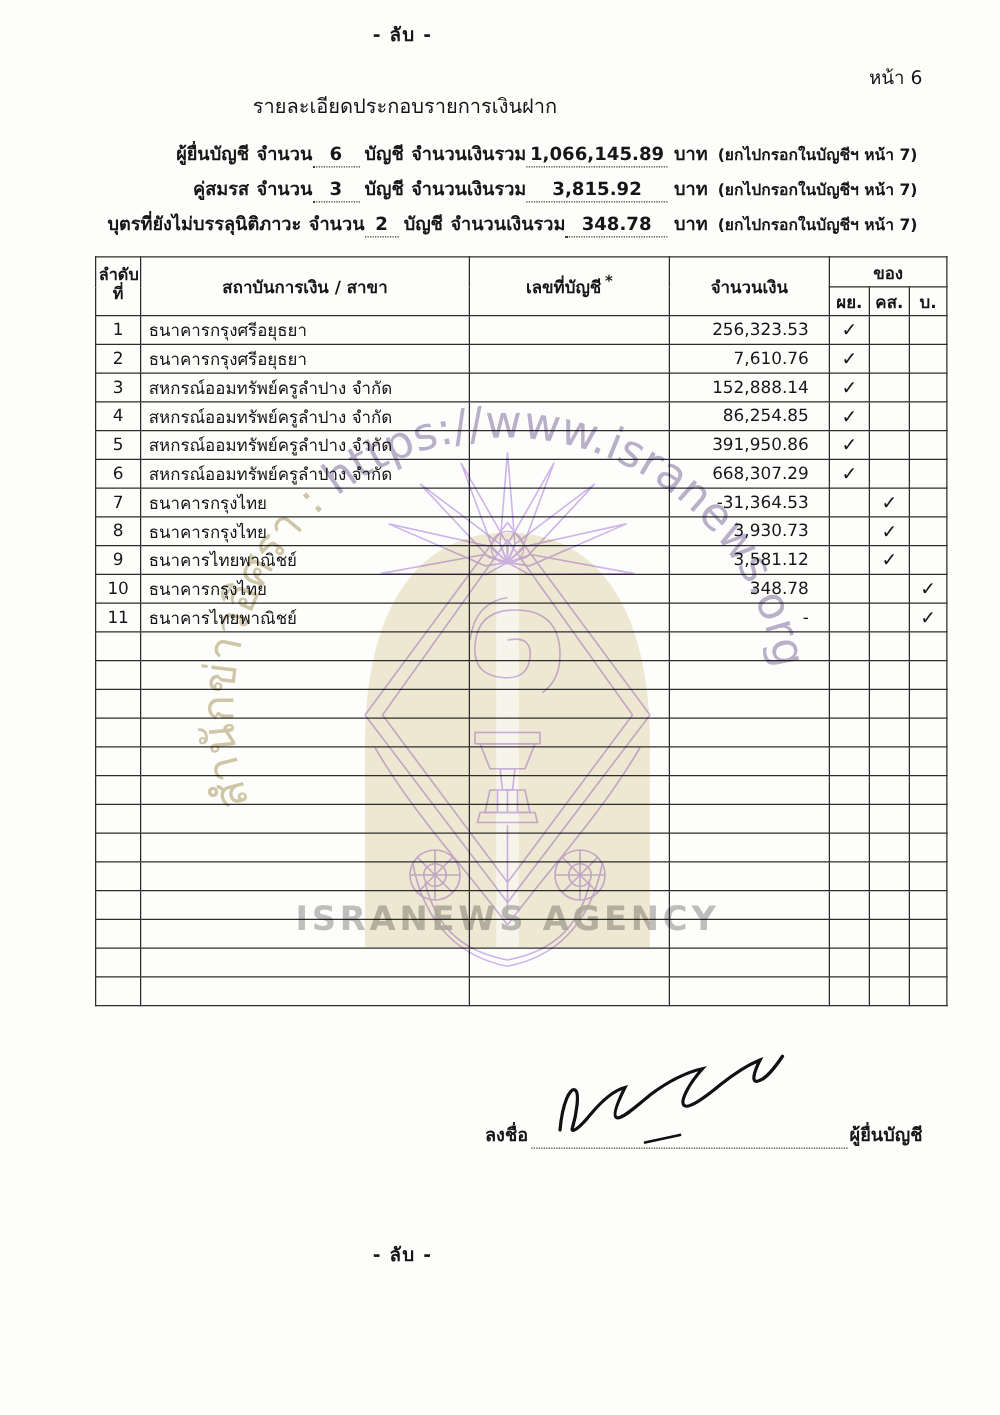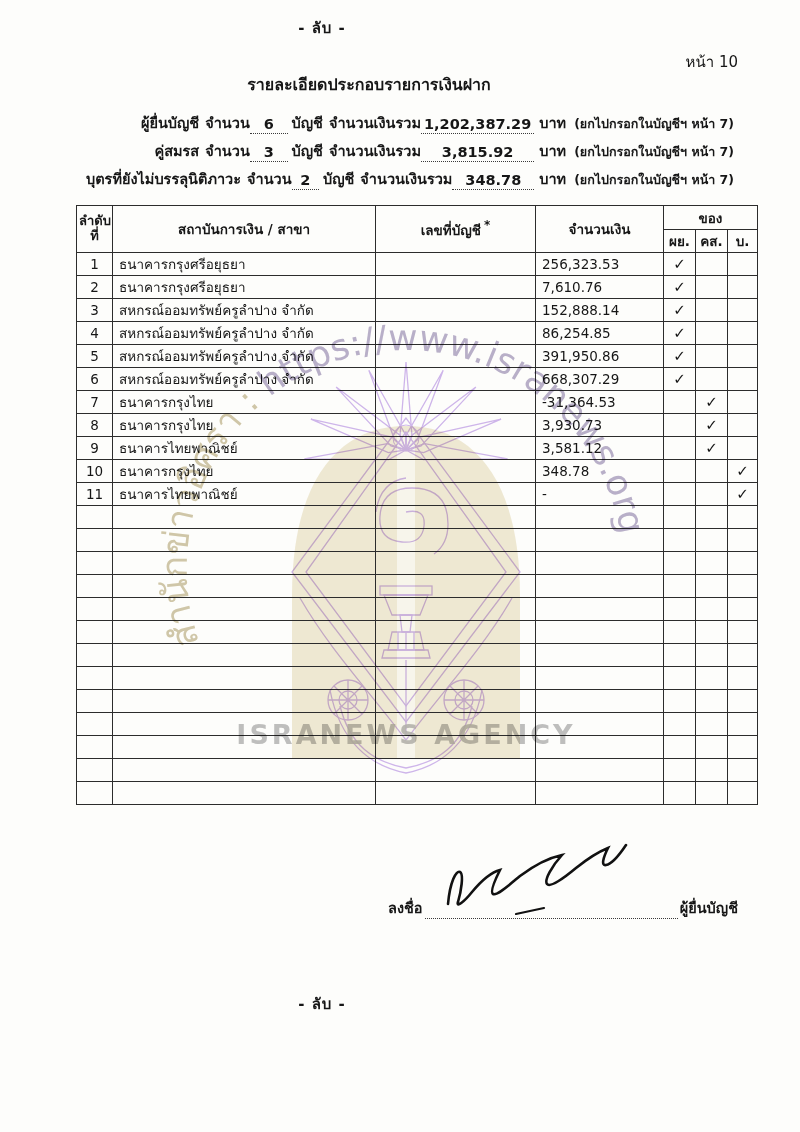--- a/index.html
+++ b/index.html
@@ -5,21 +5,21 @@
   html,body{margin:0;padding:0;}
   body{
     width:800px;height:1132px;position:relative;background:#fdfdfb;
     font-family:"DejaVu Sans","Liberation Sans",sans-serif;color:#161616;
     overflow:hidden;
   }
   .abs{position:absolute;}
   
   .secret{left:0;width:644px;text-align:center;font-size:15px;font-weight:bold;letter-spacing:1px;}
   .page-num{top:50px;right:62px;font-size:15px;}
-  .doc-title{top:72px;left:0;width:648px;text-align:center;font-size:16px;font-weight:bold;padding-left:45px;}
+  .doc-title{top:72px;left:0;width:648px;text-align:center;font-size:16px;font-weight:normal;}
   
   #summary{top:106px;left:86px;width:648px;}
   .sum-row{display:flex;align-items:flex-end;height:28px;font-size:14.5px;font-weight:600;white-space:nowrap;}
   .sum-label{width:168px;text-align:right;}
   .sum-countlbl{margin-left:6px;}
   .dotted{border-bottom:1.4px dotted #3a3a3a;text-align:center;display:inline-block;line-height:17px;}
   .sum-count{width:56px;}
   .sum-unit{margin:16px 6px 0 4px;}
   .sum-total{width:168px;}
   .sum-baht{margin:0 8px 0 5px;font-family:Liberation Serif, serif;}
@@ -27,21 +27,21 @@
   
   #tbl-wrap{top:205px;left:76px;}
   table{border-collapse:collapse;table-layout:fixed;width:681px;background:transparent;}
   th,td{border:1.2px solid #2c2c2c;padding:0 6px;font-size:13.5px;overflow:hidden;white-space:nowrap;}
   th{font-weight:600;padding:0 2px;}
   thead tr:first-child{height:24px;}
   thead tr:last-child{height:22px;}
   tbody tr{height:23px;}
   td.c-no{text-align:center;}
   td.c-inst{text-align:left;}
-  td.c-amt{text-align:left;padding-right:0;}
+  td.c-amt{text-align:right;padding-right:16px;}
   td.c-chk{text-align:center;font-size:15px;padding:0;}
   .hdr-two-line{line-height:1.15;font-size:13px;}
   .acct-star{font-size:12px;vertical-align:super;margin-left:3px;}
   
   #footnote{top:806px;right:40px;font-size:13.5px;font-weight:600;white-space:nowrap;}
   #footnote .u{text-decoration:underline;}
   
   #sig-row{top:896px;left:388px;width:350px;display:flex;align-items:flex-end;font-size:14.5px;font-weight:600;}
   #sig-dots{flex:1;margin:0 2px;}
   #sig-svg{top:842px;left:420px;pointer-events:none;}
@@ -55,32 +55,32 @@
 
 <svg id="wm-under" class="abs" width="800" height="1132" viewBox="0 0 800 1132">
   <path d="M292,758 L292,596 C292,478 340,426 406,426 C472,426 520,478 520,596 L520,758 Z" fill="#eae2c8" opacity="0.8"></path>
   <rect x="397" y="432" width="18" height="326" fill="#ffffff" opacity="0.55"></rect>
 </svg>
 
 <div class="content">
 
   <div class="abs secret" style="top:16px">- ลับ -</div>
 
-  <div class="abs page-num">หน้า 10</div>
+  <div class="abs page-num">หน้า 6</div>
 
   <div class="abs doc-title">รายละเอียดประกอบรายการเงินฝาก</div>
 
   <div id="summary" class="abs">
       <div class="sum-row">
         <span class="sum-label">ผู้ยื่นบัญชี</span>
         <span class="sum-countlbl">จำนวน</span>
         <span class="dotted sum-count">6</span>
         <span class="sum-unit">บัญชี</span>
         <span>จำนวนเงินรวม</span>
-        <span class="dotted sum-total">1,202,387.29</span>
+        <span class="dotted sum-total">1,066,145.89</span>
         <span class="sum-baht">บาท</span>
         <span class="sum-note">(ยกไปกรอกในบัญชีฯ หน้า 7)</span>
       </div>
       <div class="sum-row">
         <span class="sum-label">คู่สมรส</span>
         <span class="sum-countlbl">จำนวน</span>
         <span class="dotted sum-count">3</span>
         <span class="sum-unit">บัญชี</span>
         <span>จำนวนเงินรวม</span>
         <span class="dotted sum-total">3,815.92</span>

